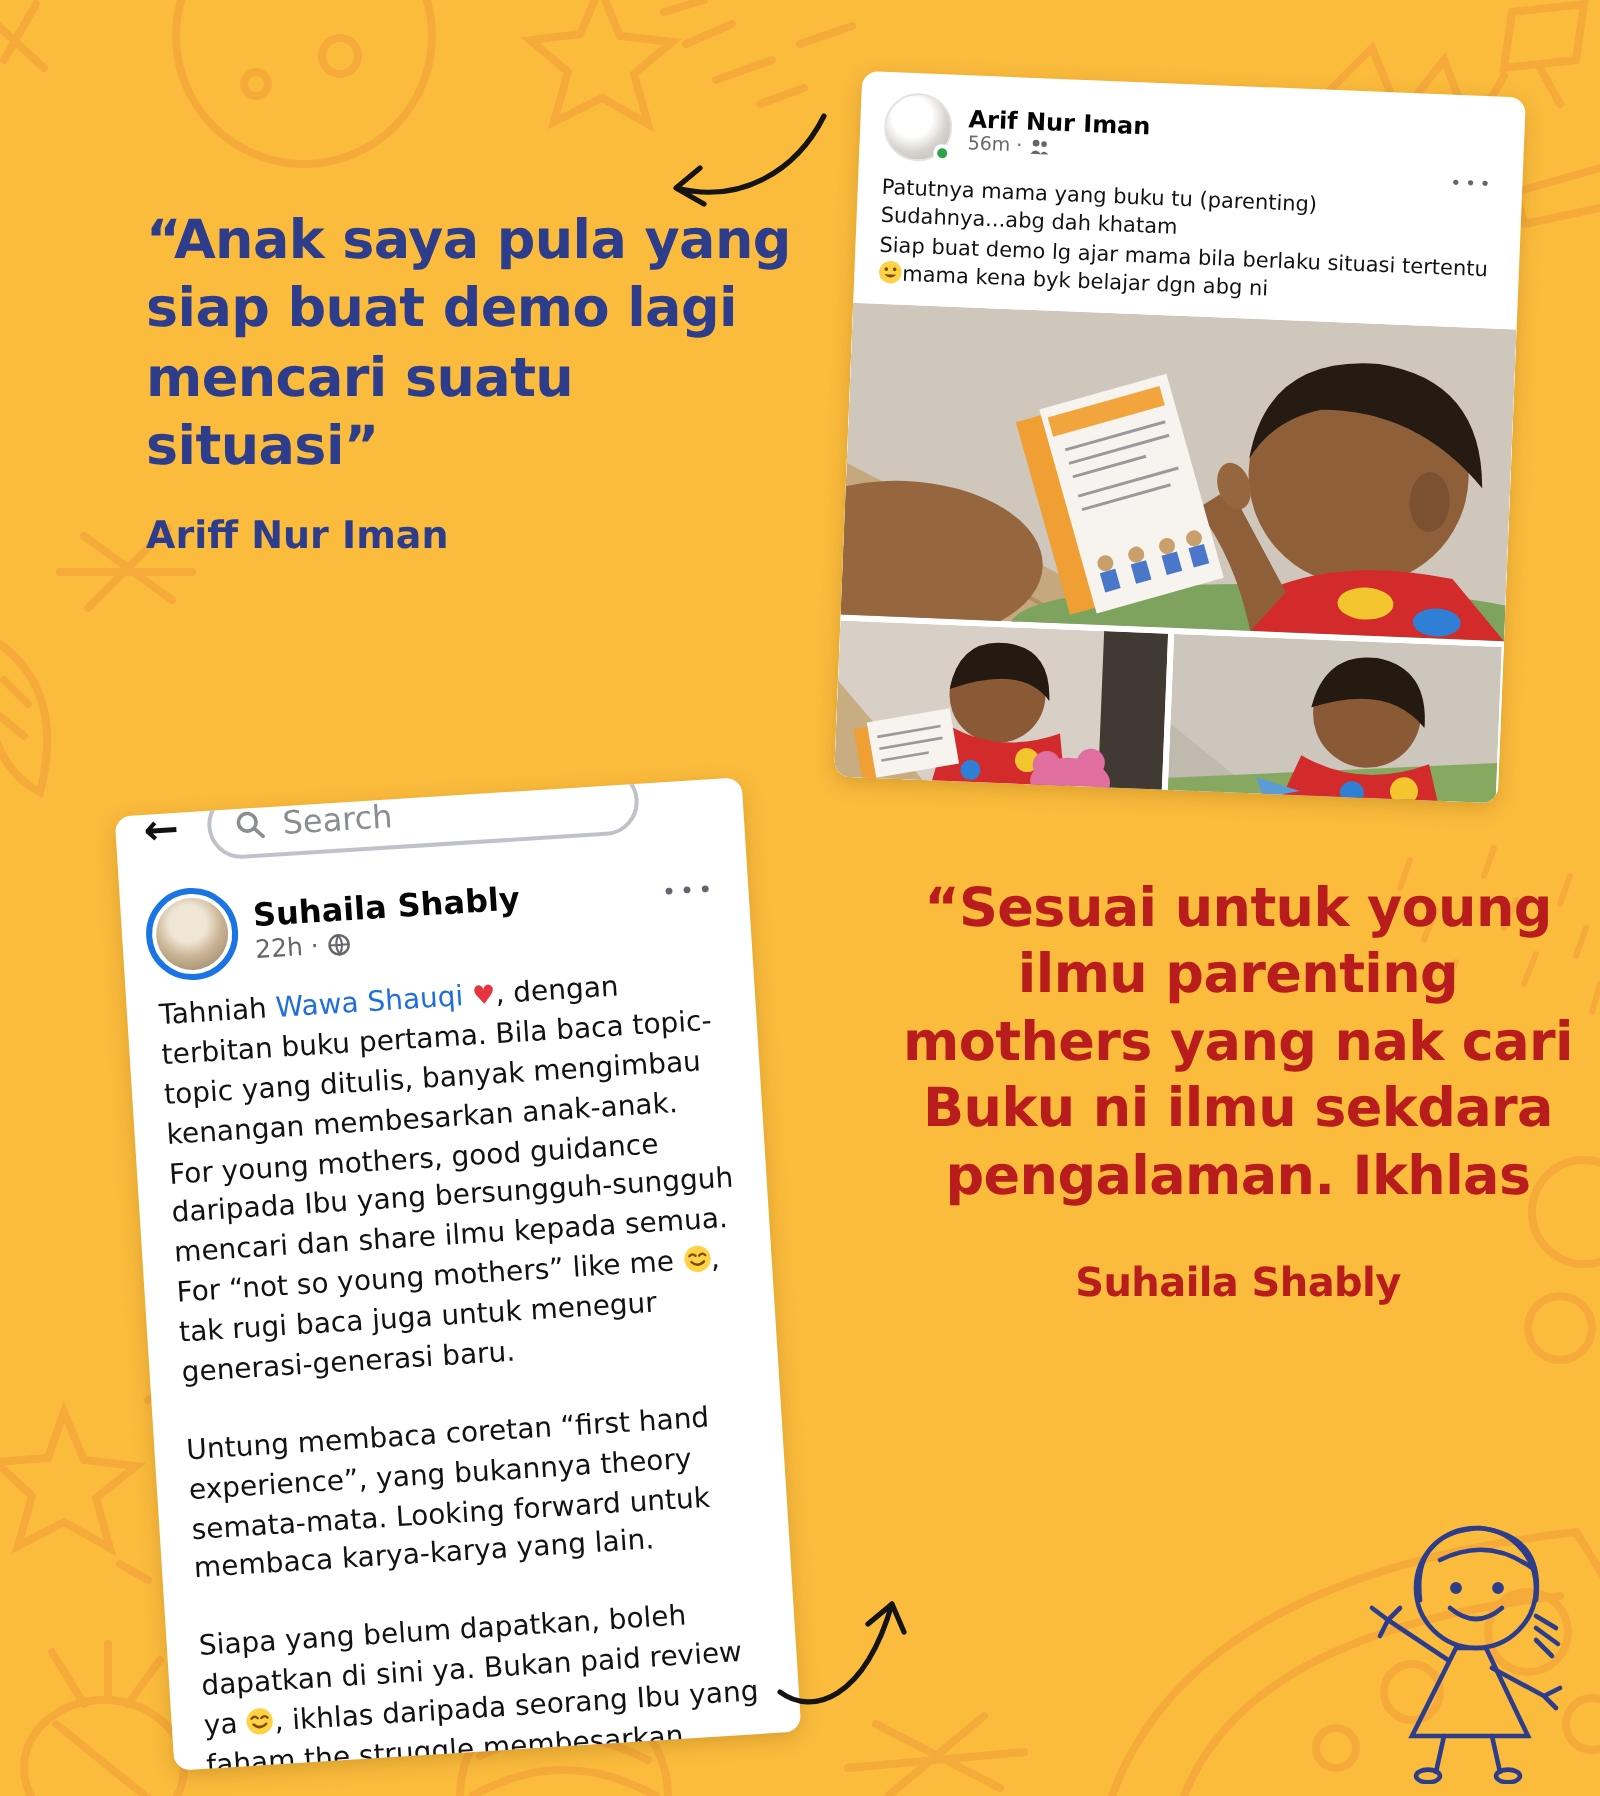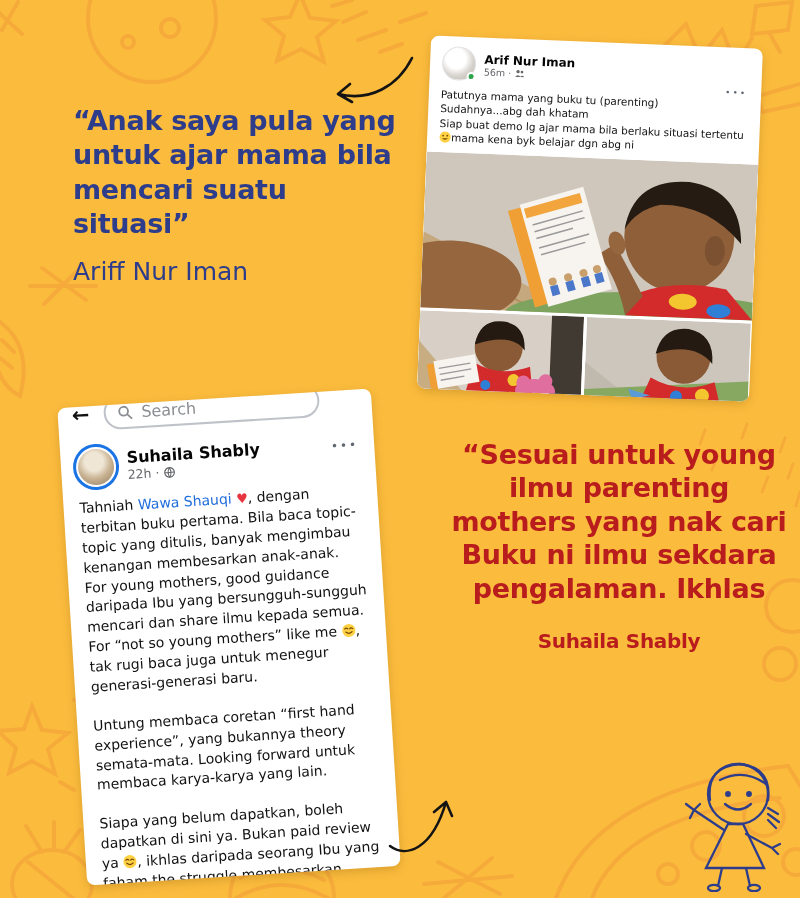--- a/index.html
+++ b/index.html
@@ -4,21 +4,21 @@
 <style>
   * { margin:0; padding:0; box-sizing:border-box; }
   body { font-family:"DejaVu Sans", sans-serif; background:#888; }
   .canvas { position:relative; width:800px; height:898px; overflow:hidden; background:#FBBC3D; }
 
   .doodles { position:absolute; left:0; top:0; z-index:0; }
 
   
   .quote-top { position:absolute; left:38px; top:104px; width:334px; z-index:1;
     text-align:left; color:#2D3D8B; font-weight:bold; font-size:27px; line-height:1.27; letter-spacing:-0.3px;margin-left:35px; }
-  .quote-top .attr { display:block; font-size:25px; font-weight:normal; letter-spacing:0; margin-top:15px; }
+  .quote-top .attr { display:block; font-size:19px; font-weight:bold; letter-spacing:0; margin-top:15px; }
   .quote-bottom { position:absolute; left:410px; top:438px; width:376px; z-index:1;
     text-align:center; color:#b91c1c; font-weight:bold; font-size:27px; line-height:1.24; letter-spacing:-0.3px;margin-left:21px; }
   .quote-bottom .attr { display:block; font-size:20px; font-weight:bold; margin-top:24px; }
   .ql { display:block; }
 
   
   .fb-card { position:absolute; background:#fff; border-radius:8px; z-index:2;
     box-shadow:0 3px 10px rgba(120,70,0,.25); color:#050505; overflow:hidden; }
   .card-top { left:424px; top:42px; width:332px; height:353px; transform:rotate(2.3deg); padding-top:10px; }
   .card-bottom { left:72px; top:398px; width:314px; height:478px; transform:rotate(-3.6deg); }
@@ -104,21 +104,21 @@
       <circle cx="780" cy="664" r="16"></circle>
     </g>
     <g fill="none" stroke="#F09A38" stroke-width="4" stroke-linecap="round" opacity="0.3">
       <path d="M628,158 Q706,176 692,276 Q618,252 628,158 Z"></path>
       <path d="M654,150 Q672,240 690,330"></path>
     </g>
   </svg>
 
   <div class="quote-top">
     <span class="ql">“Anak saya pula yang</span>
-    <span class="ql">untuk ajar mama bila</span>
+    <span class="ql">siap buat demo lagi</span>
     <span class="ql">mencari suatu situasi”</span>
     <span class="attr">Ariff Nur Iman</span>
   </div>
 
   <svg class="arrow-doodle" style="left:328px; top:52px;" width="88" height="56" viewBox="0 0 88 56">
     <path d="M84,6 C70,34 42,50 10,42 M10,42 L22,32 M10,42 L24,50" fill="none" stroke="#141414" stroke-width="2.6" stroke-linecap="round"></path>
   </svg>
 
   <div class="fb-card card-top">
     <div class="fb-header">

